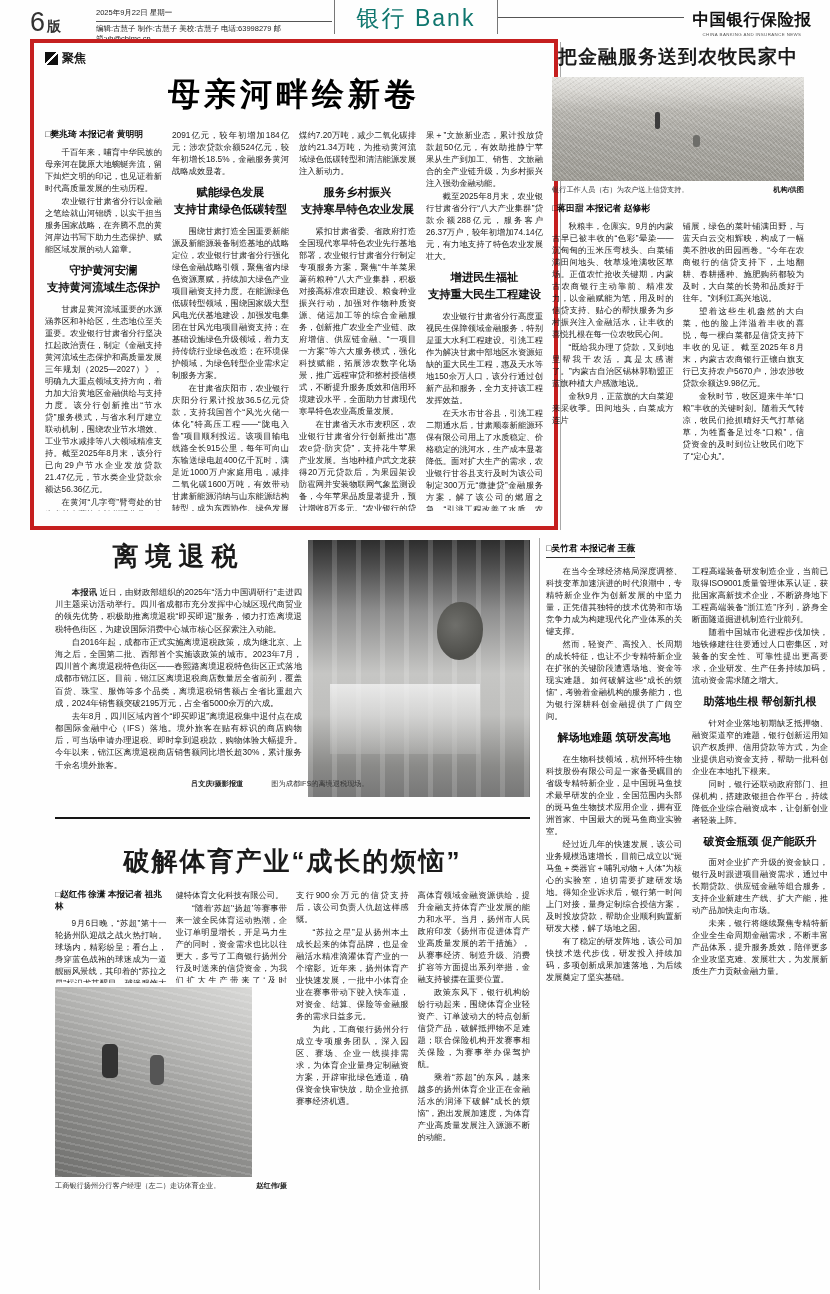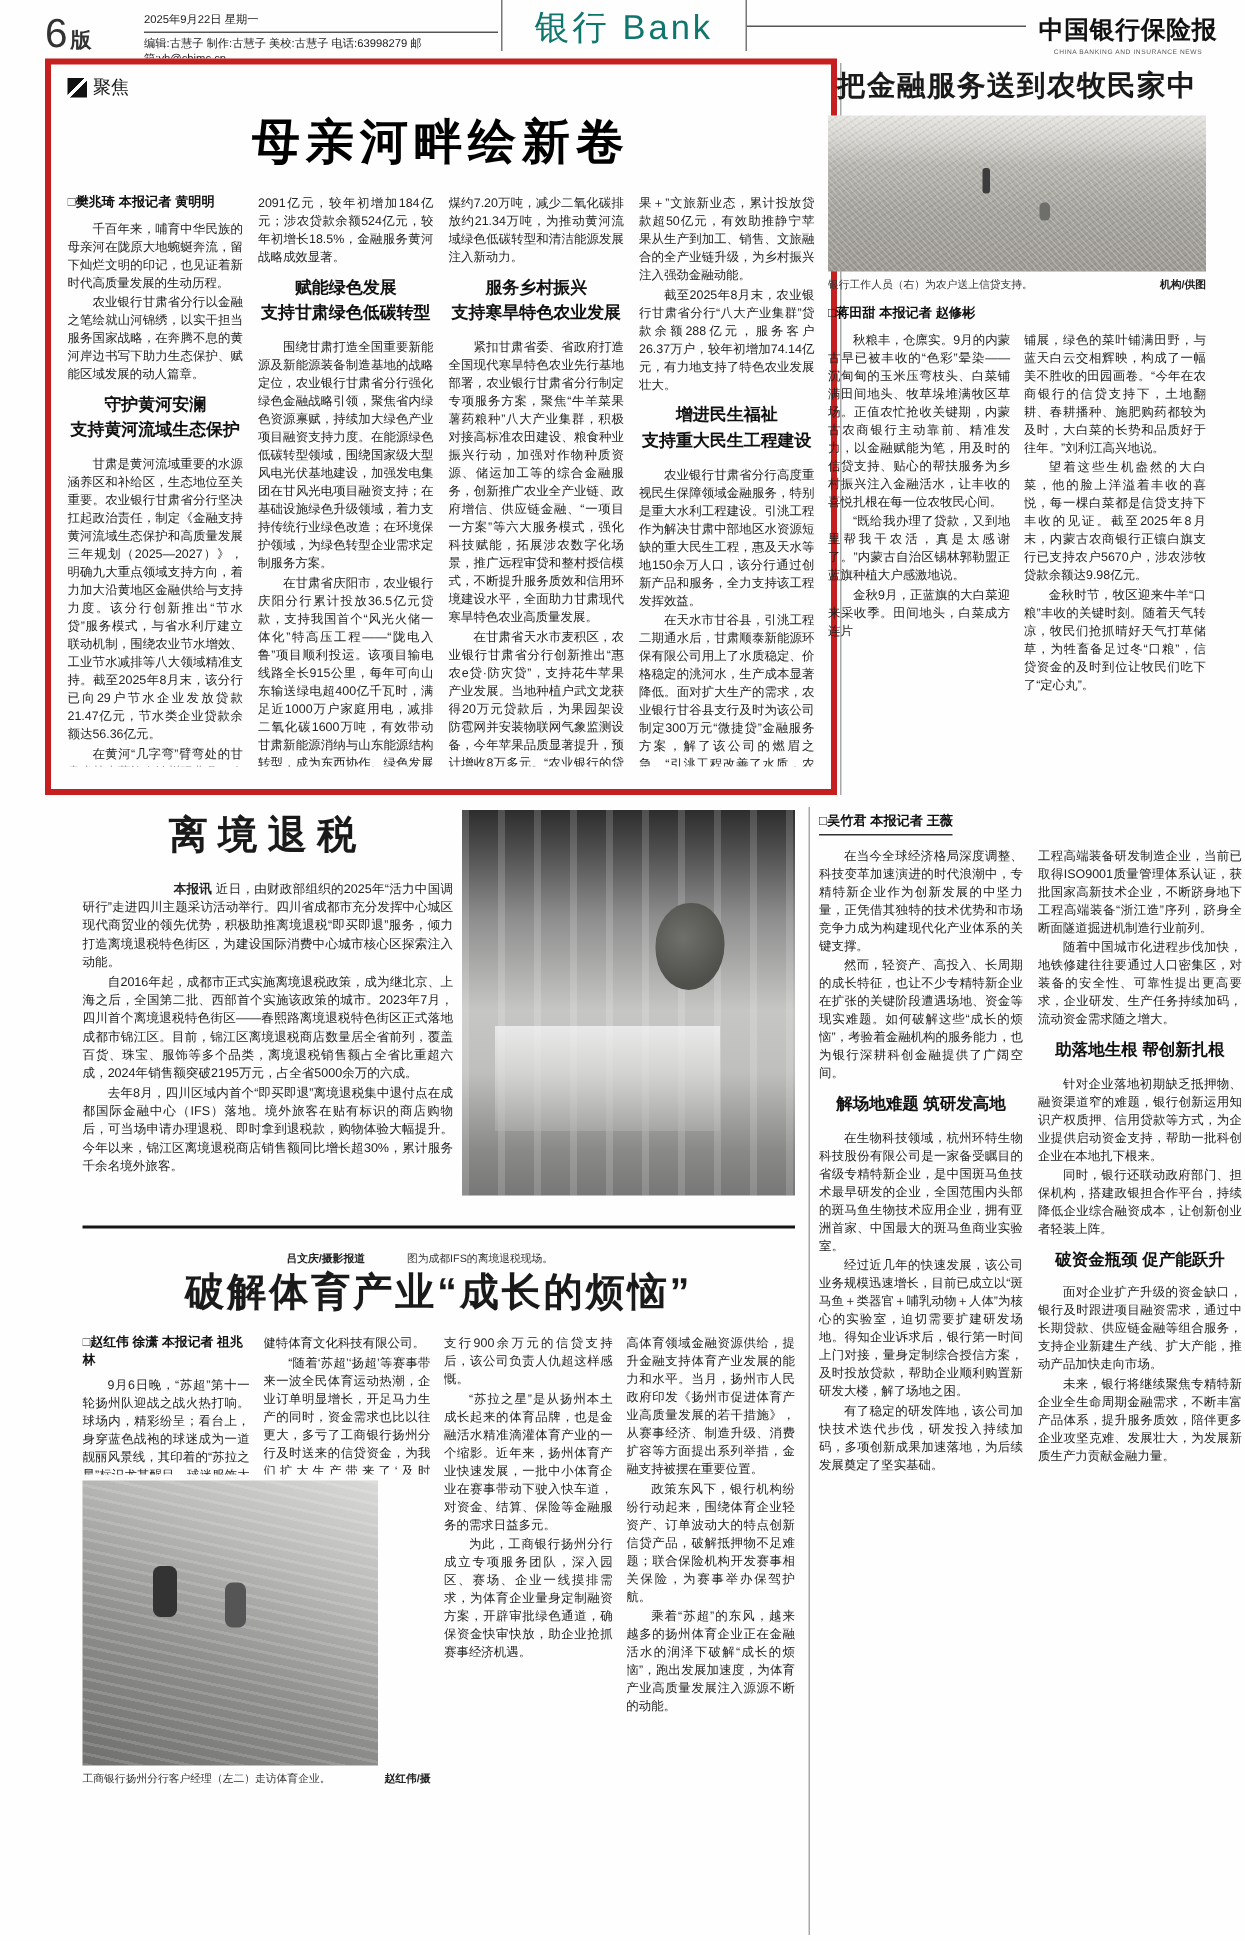--- a/index.html
+++ b/index.html
@@ -24,21 +24,21 @@
   .subhead{font-size:11.3px;font-weight:700;text-align:center;margin:7px 0;white-space:pre-line;line-height:1.5;color:#111;}
   .cols{display:flex;}
   .col{flex:1;overflow:hidden;}
   .cap{font-size:7.2px;color:#333;}
   .credit{font-size:7.2px;font-weight:700;color:#222;white-space:nowrap;padding-left:24px;}
   
   .focus{position:absolute;left:30px;top:39px;width:528px;height:491px;border:4px solid #c51f1f;
          box-sizing:border-box;background:#fefefe;padding:7px 11px;}
   .tag{display:flex;align-items:center;gap:4px;}
   .tag-icon{width:13px;height:13px;background:linear-gradient(135deg,#111 44%,#fff 44%,#fff 56%,#111 56%);display:inline-block;}
-  .tag-label{font-size:12px;font-weight:400;color:#111;}
+  .tag-label{font-size:12px;font-weight:700;color:#111;}
   .focus h1{text-align:center;font-size:32px;margin:6px 0 12px 0;letter-spacing:4px;color:#000;font-weight:800;}
   .focus .cols{gap:10px;height:382px;overflow:hidden;}
   
   .vrule{position:absolute;border-left:1px solid #a8a8a8;}
   .vr1{left:560px;top:42px;height:488px;}
   .vr2{left:539px;top:538px;height:752px;}
   .agri{position:absolute;left:552px;top:42px;width:252px;}
   .agri h2{text-align:center;font-size:19px;margin:2px 0 7px 0;letter-spacing:1px;font-weight:800;}
   .photo{position:relative;overflow:hidden;}
   .field-photo{width:252px;height:104px;
@@ -48,30 +48,30 @@
        linear-gradient(180deg,#e6e5e1 0%,#d3d1cc 16%,#b7b5af 32%,#a6a49e 60%,#9b9992 100%);}
   .field-photo::before{content:"";position:absolute;left:41%;top:34%;width:5px;height:17px;background:#3c3c3c;border-radius:2px;}
   .field-photo::after{content:"";position:absolute;left:56%;top:56%;width:7px;height:12px;background:#6e6e6a;border-radius:3px;}
   .agri .caprow{display:flex;justify-content:space-between;margin-top:4px;}
   .agri .byline{margin:8px 0 5px 0;}
   .agri .cols{gap:9px;height:302px;overflow:hidden;}
   
   .tax{position:absolute;left:55px;top:537px;width:247px;}
   .tax h2{text-align:center;font-size:26px;letter-spacing:7px;margin:2px 0 12px 0;font-weight:800;}
   .tax p{font-size:8.4px;}
-  .tax .lead{font-weight:700;font-style:normal;margin-left:44px;}
+  .tax .lead{font-weight:700;font-style:normal;}
   .mall-photo{position:absolute;left:308px;top:540px;width:222px;height:257px;
      background:
        repeating-linear-gradient(90deg,rgba(255,255,255,.16) 0 5px,rgba(0,0,0,0) 5px 24px),
        linear-gradient(180deg,#2d2d2d 0%,#4d4d4d 10%,#8e8e8e 28%,#c6c6c4 52%,#bfbfbd 68%,#8a8a88 88%,#777 100%);}
   .mall-photo::before{content:"";position:absolute;left:58%;top:24%;width:46px;height:58px;border-radius:50% 46% 52% 48%;
        background:radial-gradient(circle at 40% 40%,#6f6f6b,#4f4f4b 70%);}
   .mall-photo::after{content:"";position:absolute;left:10%;top:56%;width:150px;height:70px;
        background:linear-gradient(180deg,rgba(245,245,245,.75),rgba(180,180,178,.5));}
-  .capband{position:absolute;left:55px;top:834px;width:475px;display:flex;align-items:flex-start;}
+  .capband{position:absolute;left:55px;top:779px;width:475px;display:flex;align-items:flex-start;}
   .capband .credit{margin-left:112px;}
   .capband .cap{margin-left:28px;}
   .hrule{position:absolute;left:55px;top:817px;width:475px;border-top:2px solid #161616;}
   
   .sports{position:absolute;left:55px;top:842px;width:475px;}
   .sports h2{text-align:center;font-size:26px;margin:2px 0 10px 0;letter-spacing:2px;font-weight:800;}
   .sports-body{position:relative;height:412px;}
   .pair{display:flex;gap:9px;position:absolute;}
   .left-pair{left:0;top:0;width:232px;height:94px;overflow:hidden;}
   .right-pair{left:241px;top:0;width:234px;height:408px;overflow:hidden;}

